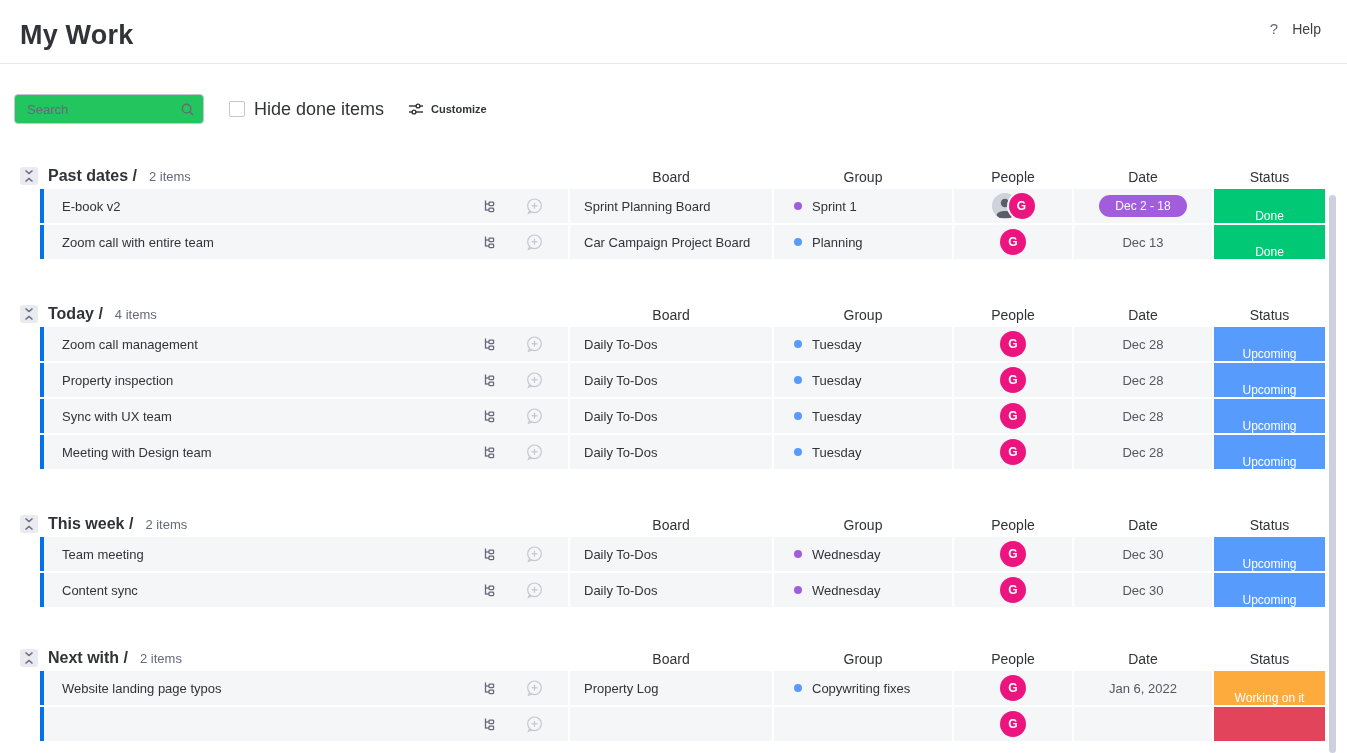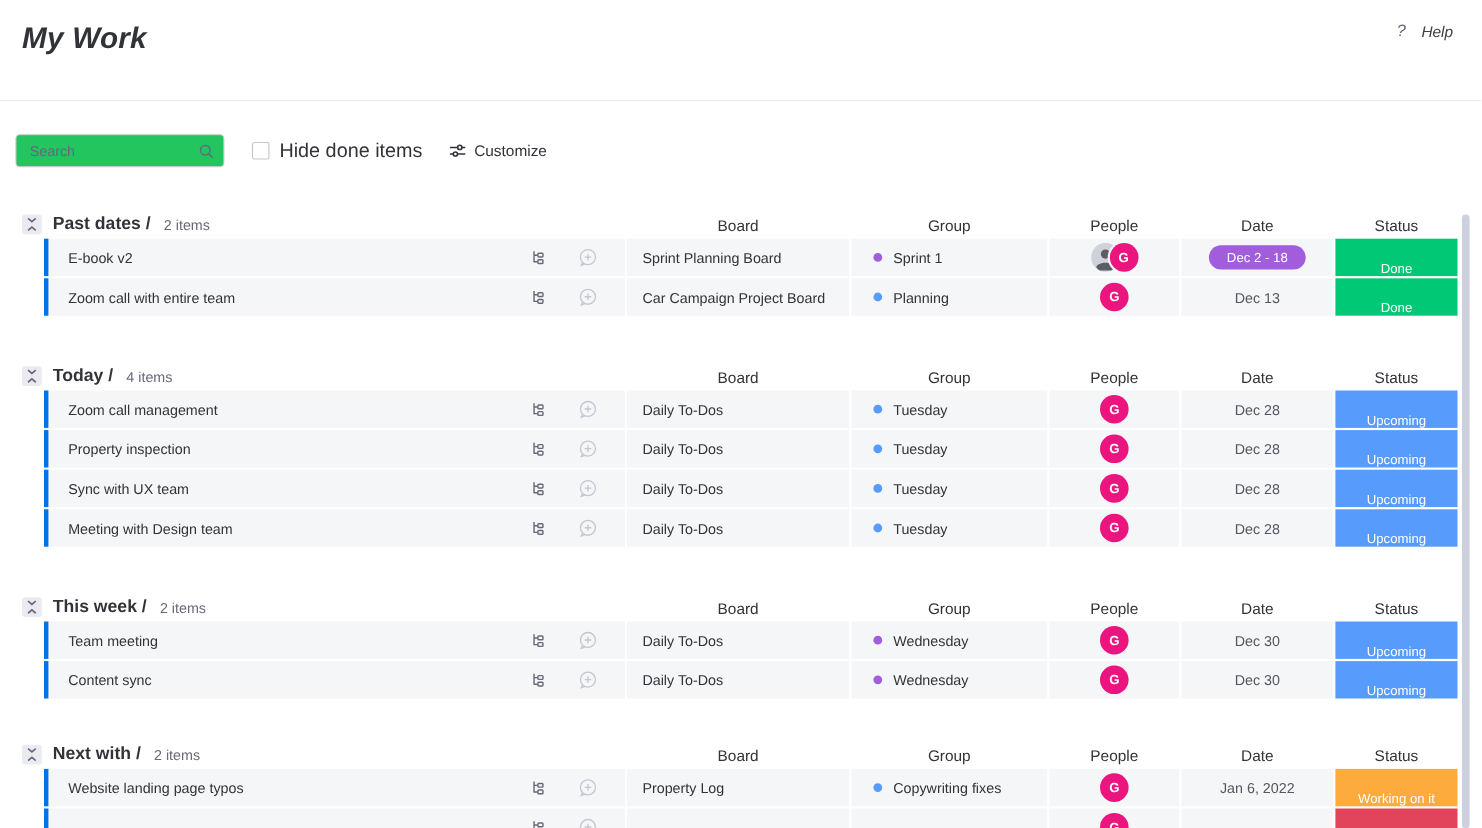--- a/index.html
+++ b/index.html
@@ -1,35 +1,35 @@
 <!DOCTYPE html>
 <html><head>
 <meta charset="utf-8">
 <style>
   * { margin:0; padding:0; box-sizing:border-box; }
   html,body { background:#fff; }
   body { font-family:"Liberation Sans", sans-serif; color:#323338; }
   #app { position:relative; width:1347px; height:753px; overflow:hidden; background:#fff; }
 
   
-  .page-header { position:relative; height:92px; border-bottom:1px solid #e6e9ef;font-style:italic; }
+  .page-header { position:relative; height:64px; border-bottom:1px solid #e6e9ef; }
   .page-title { position:absolute; left:20px; top:20px; font-size:27px; font-weight:700; color:#323338; letter-spacing:.2px; }
   .help-area { position:absolute; right:26px; top:20px; display:flex; align-items:center; gap:14px; cursor:pointer; }
   .help-qmark { font-size:15px; color:#676879; }
   .help-label { font-size:14px; color:#404040;text-align:right; }
 
   
   .toolbar { display:flex; align-items:center; margin:30px 0 0 14px; height:30px; }
   .search-box { display:flex; align-items:center; width:190px; height:30px; border:1px solid #c5c7d0; border-radius:4px; padding:0 8px 0 12px; background:#22c55e; }
   .search-box input { flex:1; border:none; outline:none; font-size:13px; font-family:"Liberation Sans", sans-serif; color:#323338; background:transparent; min-width:0; }
   .search-box input::placeholder { color:#676879; }
   .checkbox { width:16px; height:16px; border:1px solid #c5c7d0; border-radius:2px; background:#fff; margin-left:25px; cursor:pointer; }
   .hide-done-label { font-size:18px; margin-left:9px; }
   .customize { display:flex; align-items:center; gap:7px; margin-left:24px; cursor:pointer; }
-  .customize-label { font-size:14px; }
+  .customize-label { font-size:11px;font-weight:bold; }
 
   
   .section { margin-top:46px; }
   .section:first-child { margin-top:43px; }
   .section:last-child { margin-top:42px; }
   .section-header { position:relative; height:22px; }
   .sec-title-wrap { position:absolute; left:20px; top:0; display:flex; align-items:center; gap:10px; }
   .collapse-btn { width:18px; height:18px; border-radius:3px; background:#e9ebf1; display:flex; align-items:center; justify-content:center; cursor:pointer; flex:0 0 auto; }
   .sec-title { font-size:16px; font-weight:700; color:#323338; white-space:nowrap; }
   .sec-count { font-size:13px; color:#676879; margin-left:2px; white-space:nowrap; }

